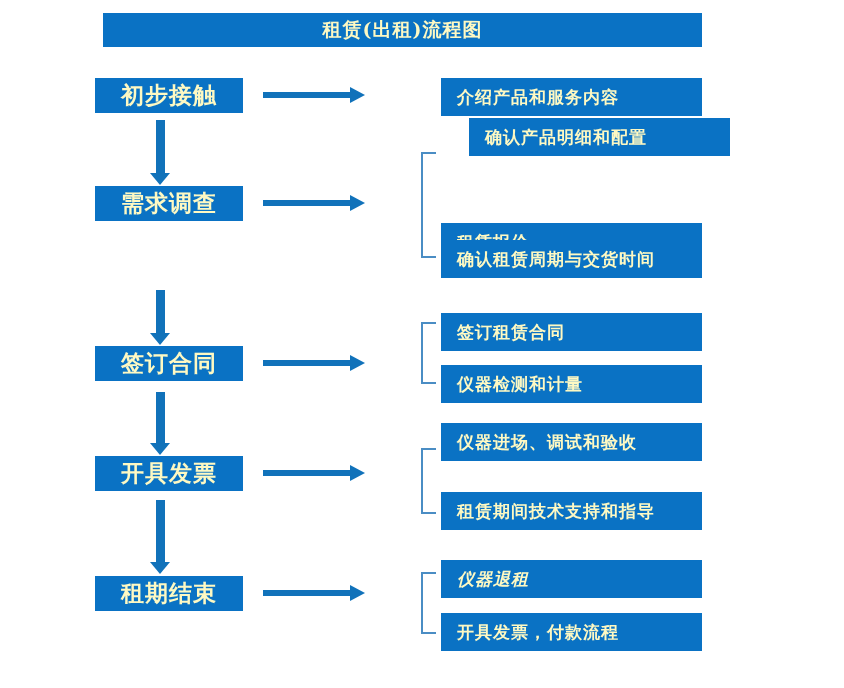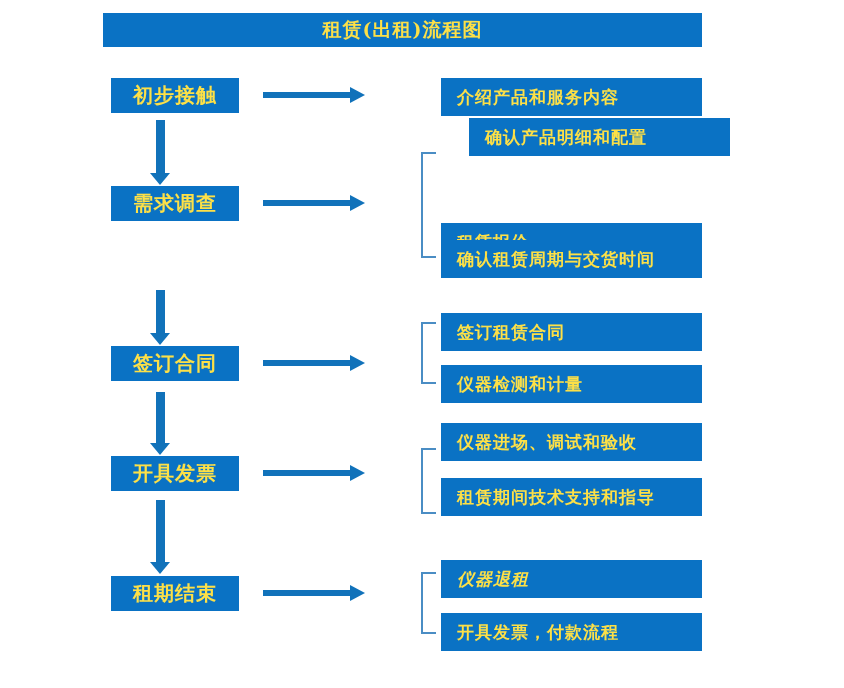--- a/index.html
+++ b/index.html
@@ -7,41 +7,41 @@
     width:844px;height:688px;
     background:#ffffff;
     font-family:"DejaVu Serif","Liberation Serif",serif;
     overflow:hidden;
   }
   #canvas{position:relative;width:844px;height:688px;}
 
   .box{
     position:absolute;
     background:#0a72c4;
-    color:#fde047;
+    color:#fef9c3;
     font-weight:bold;
     display:flex;
     align-items:center;
     box-sizing:border-box;
     letter-spacing:1px;
     white-space:nowrap;
   }
 
   
   .title-bar{
     left:103px;top:13px;width:599px;height:34px;
     justify-content:center;
     font-size:19px;
   }
 
   
   .stage-box{
-    left:111px;width:128px;height:35px;
+    left:95px;width:148px;height:35px;
     justify-content:center;
-    font-size:20px;
+    font-size:23px;
   }
   .stage-1{top:78px;}
   .stage-2{top:186px;}
   .stage-3{top:346px;}
   .stage-4{top:456px;}
   .stage-5{top:576px;}
 
   
   .detail-box{
     left:441px;width:261px;height:38px;
@@ -130,19 +130,19 @@
   <div class="box detail-box" style="top:187px;margin-top:36px;">租赁报价</div>
 
   <div class="box detail-box" style="top:240px;">确认租赁周期与交货时间</div>
 
   <div class="box detail-box" style="top:313px;">签订租赁合同</div>
 
   <div class="box detail-box" style="top:423px;">仪器进场、调试和验收</div>
 
   <div class="box detail-box" style="top:365px;">仪器检测和计量</div>
 
-  <div class="box detail-box" style="top:478px;">租赁期间技术支持和指导</div>
+  <div class="box detail-box" style="top:492px;">租赁期间技术支持和指导</div>
 
   <div class="box detail-box" style="top:560px;font-style:italic;">仪器退租</div>
 
   <div class="box detail-box" style="top:613px;">开具发票，付款流程</div>
 
 </div>
 
 </body></html>

